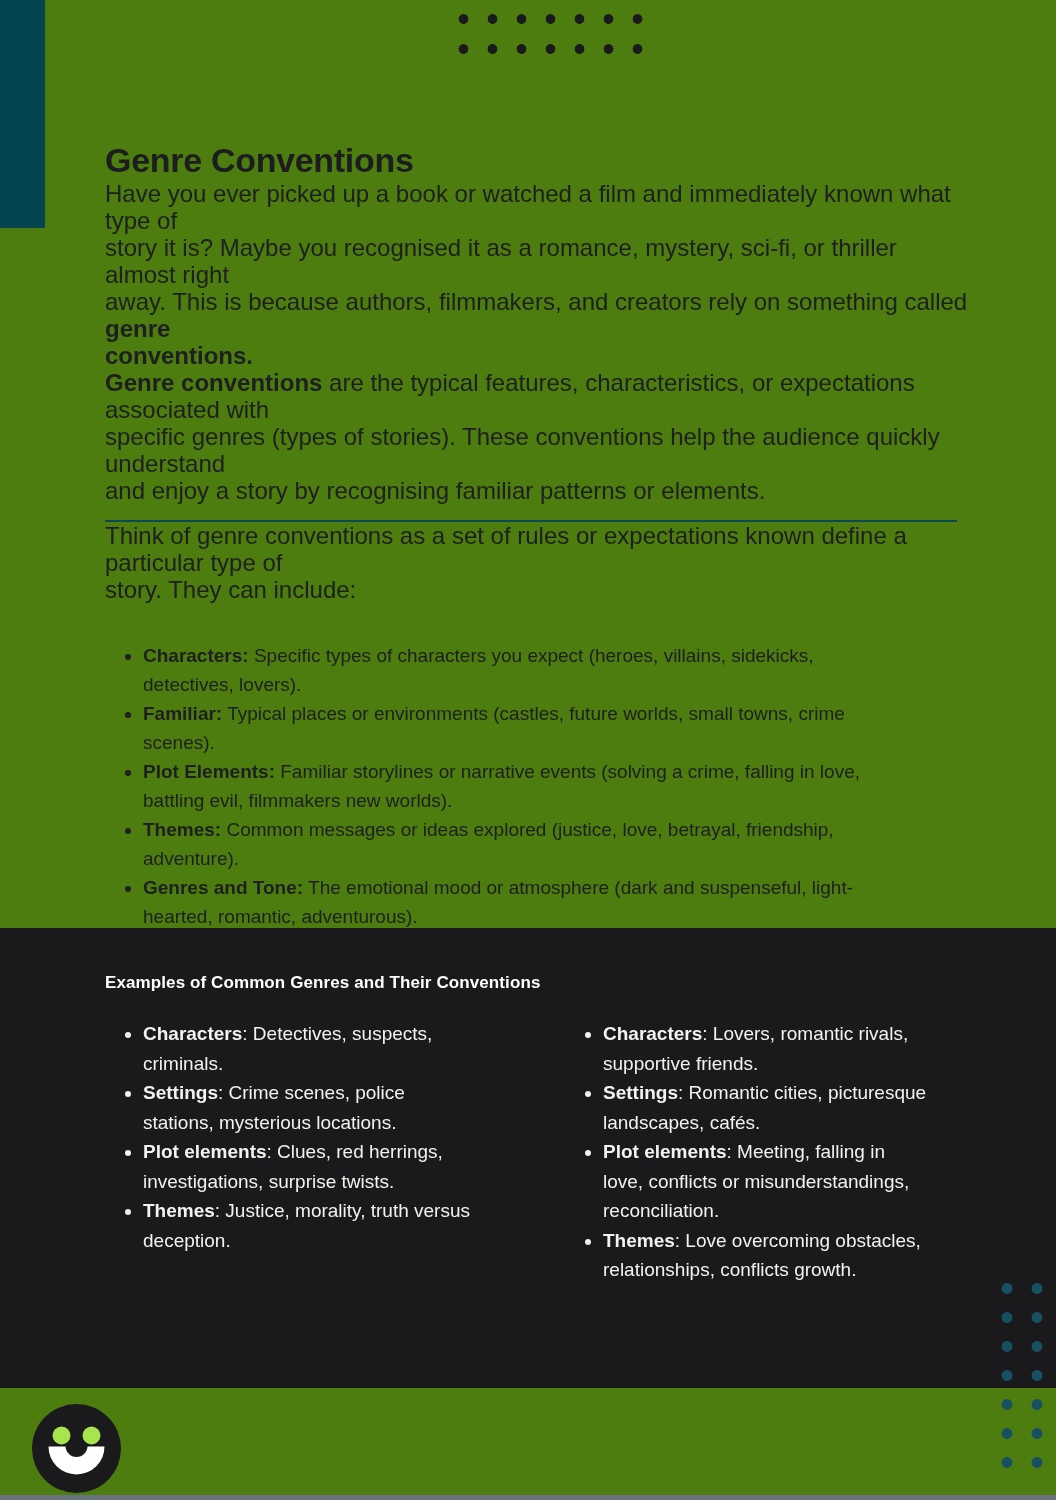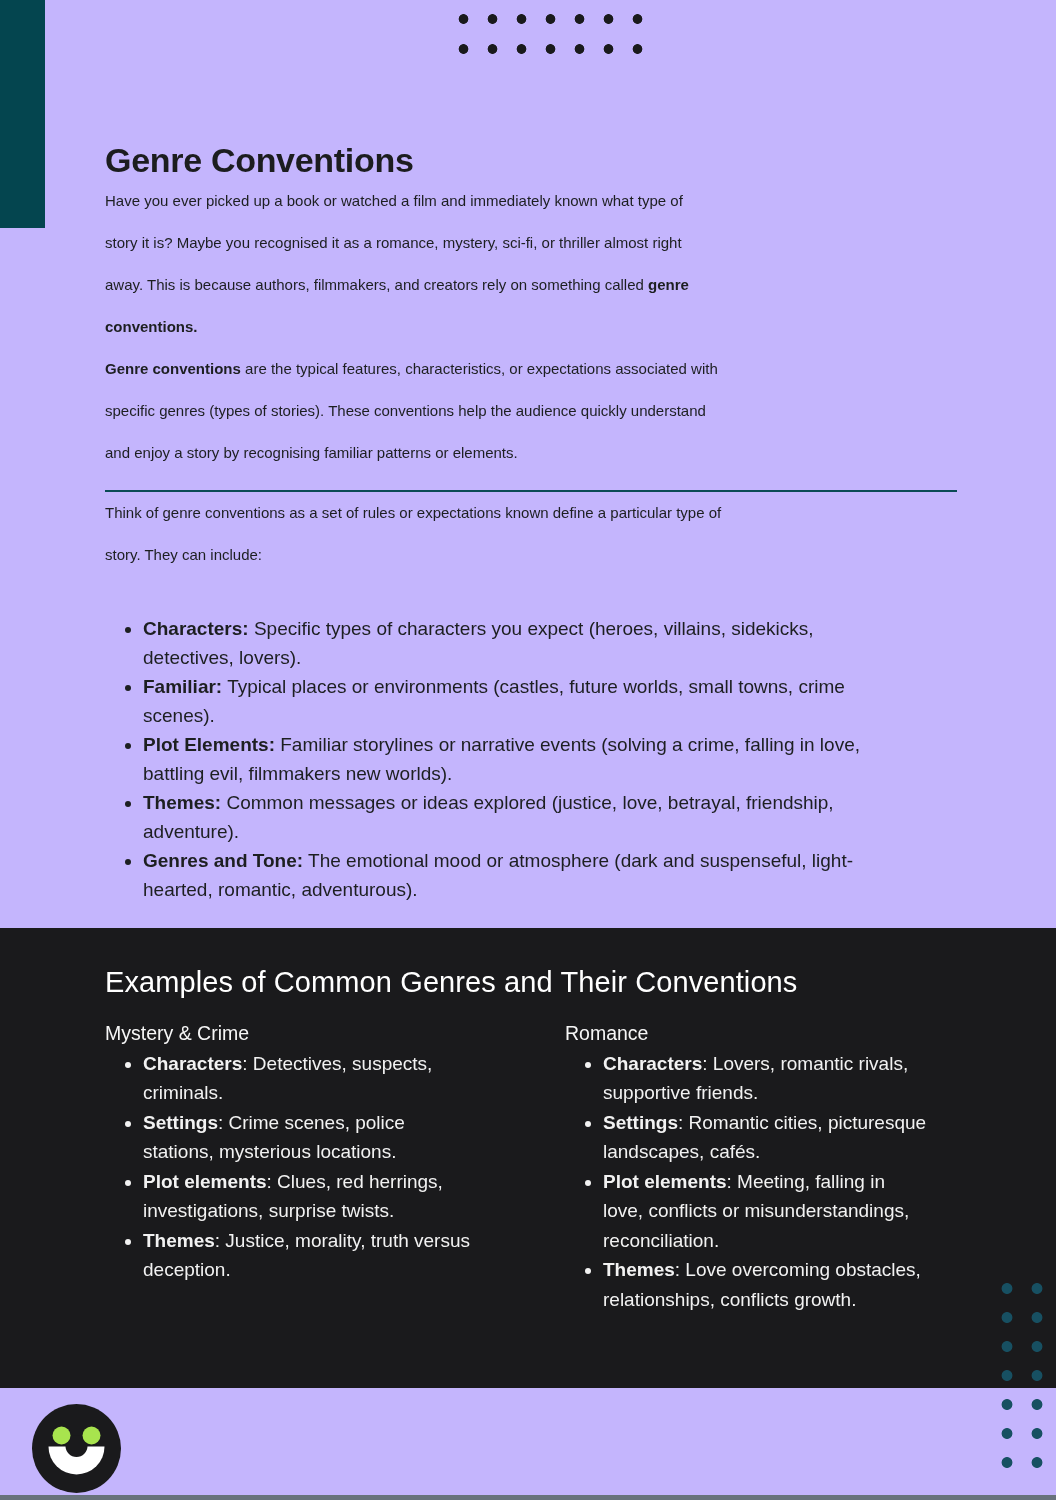--- a/index.html
+++ b/index.html
@@ -1,19 +1,19 @@
 <!DOCTYPE html>
 <html><head>
 <meta charset="utf-8">
 <style>
   html,body{margin:0;padding:0;}
   .page{
     position:relative;
     width:1056px;height:1500px;
-    background:#c4b5fd;
+    background:#4d7c0f;
     font-family:"Liberation Sans", sans-serif;
     overflow:hidden;
     color:#1d1f21;
   }
   
   .teal-bar{position:absolute;left:0;top:0;width:45px;height:228px;background:#04454f;}
   
   .top-dots{
     position:absolute;left:449px;top:4px;width:203px;height:60px;
     background-image:radial-gradient(circle, #1a1a1c 4.5px, transparent 5.2px);
@@ -23,21 +23,21 @@
     position:absolute;left:992px;top:1274px;width:60px;height:204px;
     background-image:radial-gradient(circle, #175062 5px, transparent 5.8px);
     background-size:30px 29px;background-position:0 0;
   }
   .content{padding:140px 0 0 105px;width:866px;}
   h1.title{
     margin:0;font-size:34px;line-height:40px;font-weight:bold;
     color:#1c1d1f;letter-spacing:-0.3px;
   }
   p.body{
-    margin:0;font-size:15px;line-height:42px;color:#1d1f21;
+    margin:0;font-size:24px;line-height:27px;color:#1d1f21;
     white-space:pre-line;
   }
   .p1{margin-top:9px;}
   .p2{margin-top:20px;}
   .divider{margin:16px 0 0 0;border:none;border-top:2.5px solid #0b4a55;width:852px;}
   h2.sub{
     margin:17px 0 0 0;font-size:25px;line-height:32px;font-weight:bold;color:#1b1d1e;
   }
   .p3{margin-top:9px;}
   ul.green-list{
@@ -46,21 +46,21 @@
   ul.green-list li{
     font-size:19px;line-height:29px;color:#1d1f21;white-space:pre-line;
   }
   
   .dark-section{
     position:absolute;left:0;top:928px;width:1056px;height:460px;
     background:#1a1a1c;color:#f4f4f4;
   }
   .dark-inner{padding:40px 0 0 105px;}
   h3.examples{
-    margin:0;font-size:29px;line-height:29px;font-weight:normal;color:#ffffff;
+    margin:0;font-size:17px;line-height:29px;font-weight:bold;color:#ffffff;
     letter-spacing:0.1px;
   }
   .columns{display:flex;margin-top:22px;}
   .col{font-size:19px;line-height:29.5px;}
   .col-left{width:380px;margin-right:80px;}
   .col-right{width:400px;}
   .genre-label{margin:0;font-weight:normal;color:#f6f6f6;font-size:19.5px;}
   ul.dark-list{margin:0;padding:0 0 0 38px;list-style:disc;}
   ul.dark-list li{white-space:pre-line;color:#f2f2f2;}
   
@@ -109,35 +109,33 @@
     </ul>
   </div>
 
   <div class="dark-section">
     <div class="dark-inner">
       <h3 class="examples">Examples of Common Genres and Their Conventions</h3>
 
       <div class="columns">
 
         <div class="col col-left">
-          <p class="genre-label">Mystery &amp; Crime</p>
           <ul class="dark-list">
             <li><strong>Characters</strong><span>: Detectives, suspects,
 criminals.</span></li>
             <li><strong>Settings</strong><span>: Crime scenes, police
 stations, mysterious locations.</span></li>
             <li><strong>Plot elements</strong><span>: Clues, red herrings,
 investigations, surprise twists.</span></li>
             <li><strong>Themes</strong><span>: Justice, morality, truth versus
 deception.</span></li>
           </ul>
         </div>
 
         <div class="col col-right">
-          <p class="genre-label">Romance</p>
           <ul class="dark-list">
             <li><strong>Characters</strong><span>: Lovers, romantic rivals,
 supportive friends.</span></li>
             <li><strong>Settings</strong><span>: Romantic cities, picturesque
 landscapes, cafés.</span></li>
             <li><strong>Plot elements</strong><span>: Meeting, falling in
 love, conflicts or misunderstandings,
 reconciliation.</span></li>
             <li><strong>Themes</strong><span>: Love overcoming obstacles,
 relationships, conflicts growth.</span></li>

